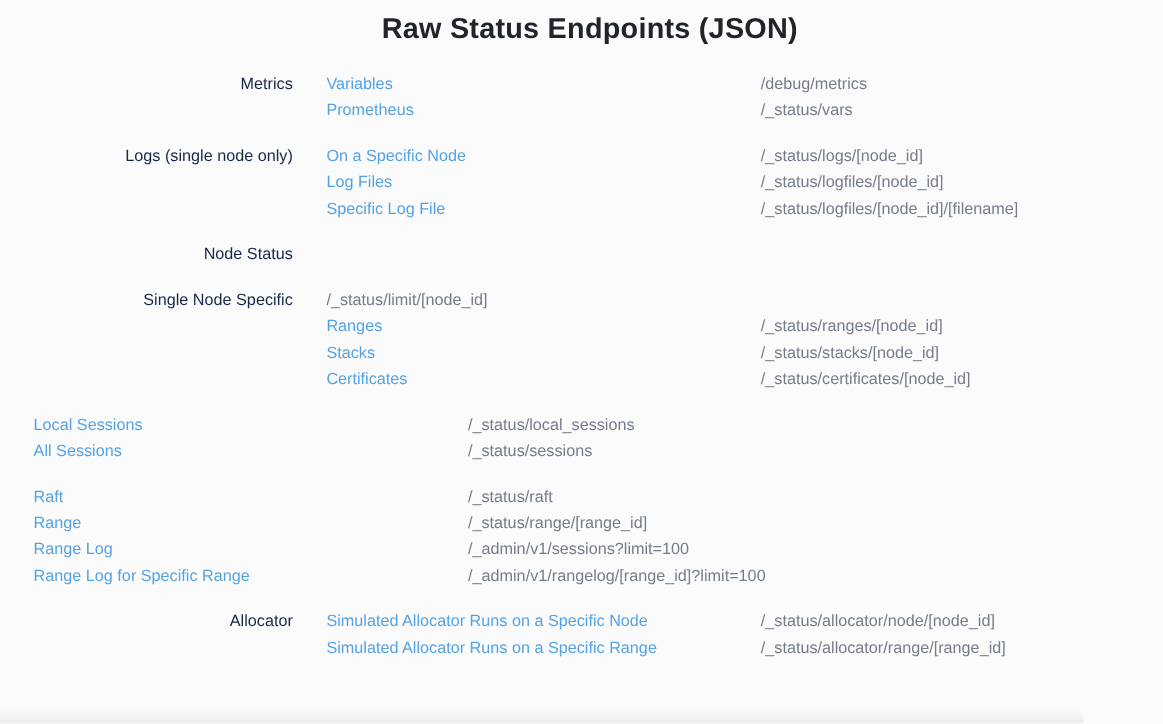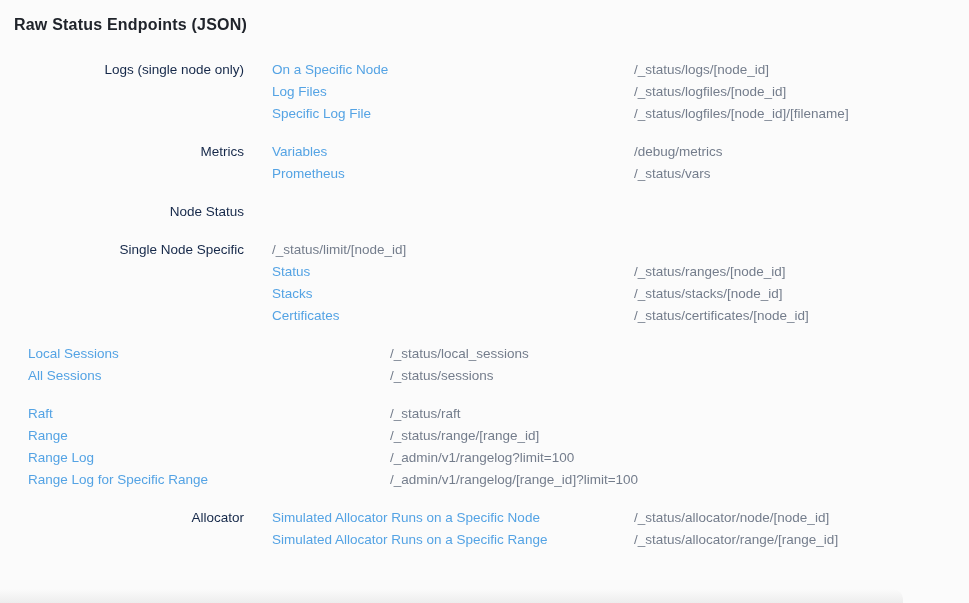--- a/index.html
+++ b/index.html
@@ -11,25 +11,26 @@
     height: 603px;
     position: relative;
     overflow: hidden;
     background: #fbfbfb;
     font-family: "Liberation Sans", sans-serif;
     -webkit-font-smoothing: antialiased;
   }
   .page-title {
     margin: 0;
     padding: 13px 0 0 14px;
-    font-size: 16px;
+    font-size: 24px;
     line-height: 24px;
     font-weight: 600;
     letter-spacing: 0.2px;
     color: var(--title, #20242b);
+    text-align: center;
   }
   .endpoints-table {
     margin-top: 22px;
   }
   .section {
     display: flex;
     align-items: flex-start;
     margin-bottom: 16px;
   }
   .cat {
@@ -69,60 +70,60 @@
     border-top-right-radius: 10px;
   }
 </style>
 </head>
 <body>
 
 <div class="page">
   <h2 class="page-title">Raw Status Endpoints (JSON)</h2>
   <div class="endpoints-table" id="endpoints-table">
       <div class="section">
+        <div class="cat">Metrics</div>
+        <div class="rows">
+          <div class="row">
+            <a class="link" href="#">Variables</a>
+            <div class="path">/debug/metrics</div>
+          </div>
+          <div class="row">
+            <a class="link" href="#">Prometheus</a>
+            <div class="path">/_status/vars</div>
+          </div>
+        </div>
+      </div>
+      <div class="section">
         <div class="cat">Logs (single node only)</div>
         <div class="rows">
           <div class="row">
             <a class="link" href="#">On a Specific Node</a>
             <div class="path">/_status/logs/[node_id]</div>
           </div>
           <div class="row">
             <a class="link" href="#">Log Files</a>
             <div class="path">/_status/logfiles/[node_id]</div>
           </div>
           <div class="row">
             <a class="link" href="#">Specific Log File</a>
             <div class="path">/_status/logfiles/[node_id]/[filename]</div>
           </div>
         </div>
       </div>
       <div class="section">
-        <div class="cat">Metrics</div>
-        <div class="rows">
-          <div class="row">
-            <a class="link" href="#">Variables</a>
-            <div class="path">/debug/metrics</div>
-          </div>
-          <div class="row">
-            <a class="link" href="#">Prometheus</a>
-            <div class="path">/_status/vars</div>
-          </div>
-        </div>
-      </div>
-      <div class="section">
         <div class="cat">Node Status</div>
       </div>
       <div class="section">
         <div class="cat">Single Node Specific</div>
         <div class="rows">
           <div class="row">
             <div class="path">/_status/limit/[node_id]</div>
           </div>
           <div class="row">
-            <a class="link" href="#">Status</a>
+            <a class="link" href="#">Ranges</a>
             <div class="path">/_status/ranges/[node_id]</div>
           </div>
           <div class="row">
             <a class="link" href="#">Stacks</a>
             <div class="path">/_status/stacks/[node_id]</div>
           </div>
           <div class="row">
             <a class="link" href="#">Certificates</a>
             <div class="path">/_status/certificates/[node_id]</div>
           </div>
@@ -145,21 +146,21 @@
           <div class="row">
             <a class="link" href="#">Raft</a>
             <div class="path">/_status/raft</div>
           </div>
           <div class="row">
             <a class="link" href="#">Range</a>
             <div class="path">/_status/range/[range_id]</div>
           </div>
           <div class="row">
             <a class="link" href="#">Range Log</a>
-            <div class="path">/_admin/v1/rangelog?limit=100</div>
+            <div class="path">/_admin/v1/sessions?limit=100</div>
           </div>
           <div class="row">
             <a class="link" href="#">Range Log for Specific Range</a>
             <div class="path">/_admin/v1/rangelog/[range_id]?limit=100</div>
           </div>
         </div>
       </div>
       <div class="section">
         <div class="cat">Allocator</div>
         <div class="rows">

